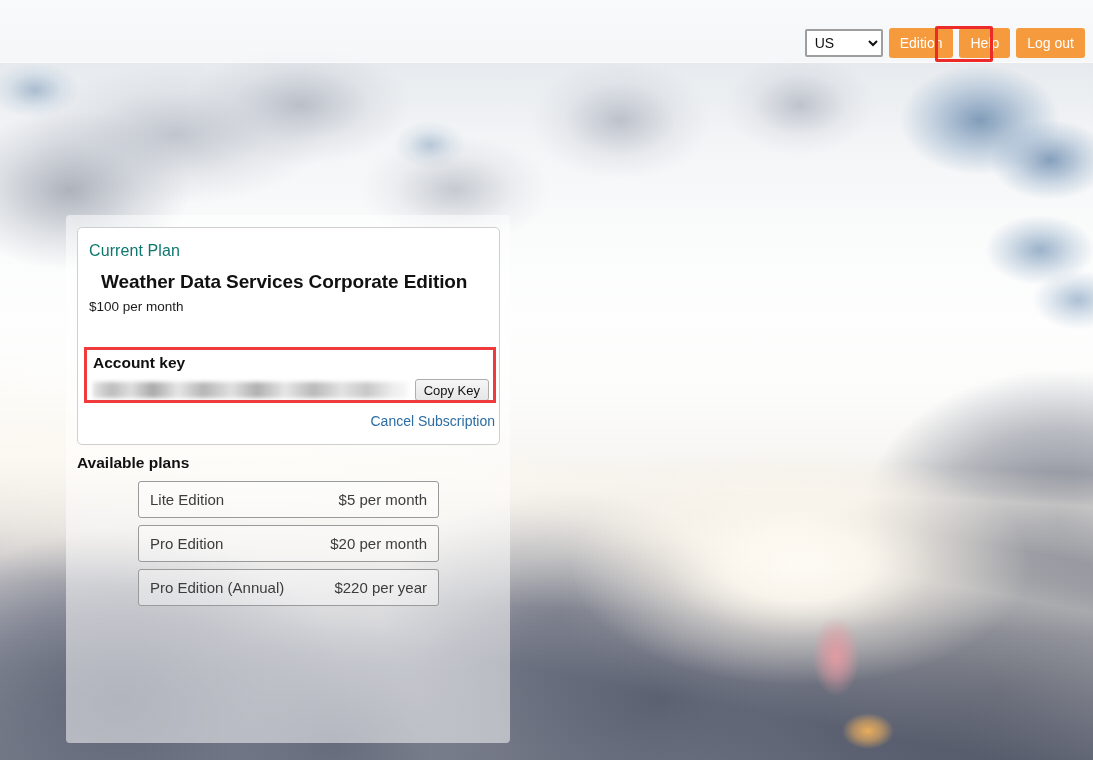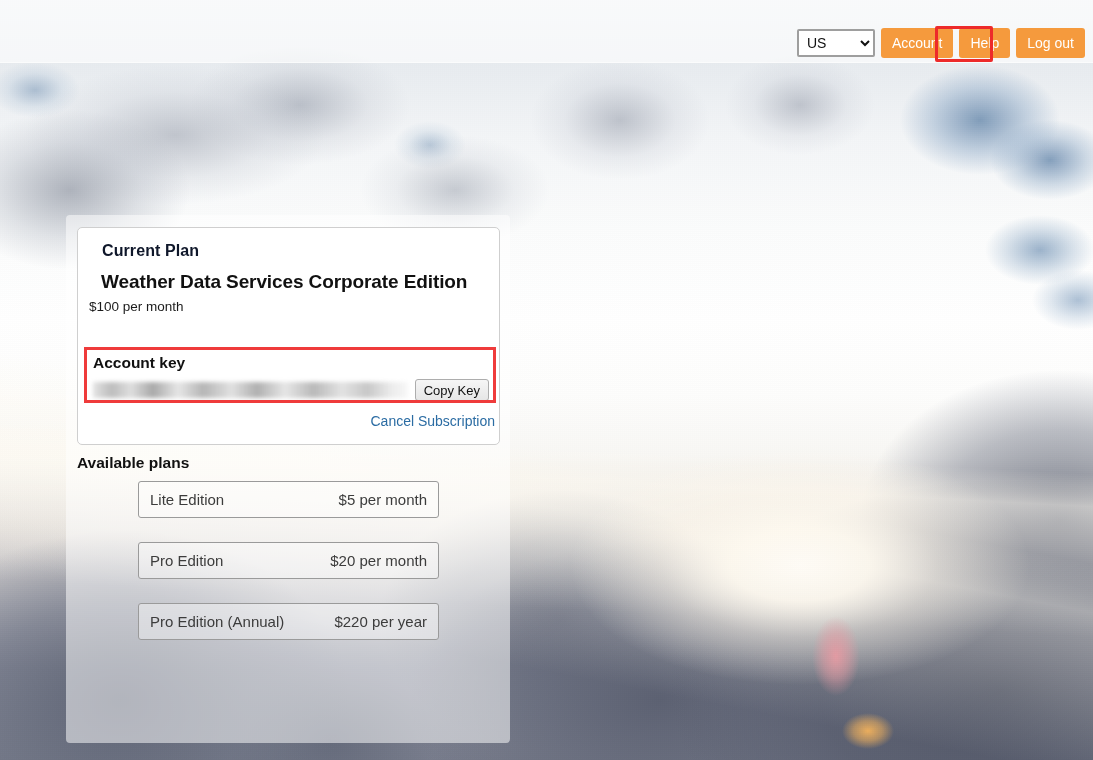--- a/index.html
+++ b/index.html
@@ -143,23 +143,23 @@
     left: 11px; top: 12px;
     width: 423px; height: 218px;
     background: #ffffff;
     border: 1px solid #cfcfcf;
     border-radius: 5px;
   }
   .pc-inner { padding: 14px 14px 0 11px; }
 
   .h-current-plan {
     font-size: 16px;
-    font-weight: bold;
-    color: #0f172a;
-    margin: 0 0 11px 13px;
+    font-weight: normal;
+    color: #0f766e;
+    margin: 0 0 11px 0;
     letter-spacing: 0.1px;
   }
   .h-plan-name {
     font-size: 19px;
     font-weight: bold;
     color: #111;
     margin: 0 0 6px 12px;
     letter-spacing: -0.1px;
   }
   .plan-meta {
@@ -258,21 +258,21 @@
     position: absolute;
     left: 72px; top: 266px;
     width: 301px;
   }
   .plan-row {
     display: flex;
     align-items: center;
     justify-content: space-between;
     height: 37px;
     padding: 0 11px;
-    margin-bottom: 24px;
+    margin-bottom: 7px;
     background: rgba(255,255,255,0.40);
     border: 1px solid #9a9a9a;
     border-radius: 3px;
     cursor: pointer;
     gap: 32px;
   }
   .plan-row-name { font-size: 15px; color: #3c3c3c; }
   .plan-row-price { font-size: 15px; color: #3c3c3c; }
 </style>
 </head>
@@ -281,21 +281,21 @@
 <div id="page">
 
   <div class="sky"></div>
   <div class="sky-grain"></div>
 
   <div class="topbar">
     <div class="topbar-right">
       <select class="country-select">
         <option>US</option>
       </select>
-      <button class="hdr-btn">Account</button>
+      <button class="hdr-btn">Edition</button>
       <button class="hdr-btn">Help</button>
       <button class="hdr-btn">Log out</button>
     </div>
   </div>
   <div class="annot-account"></div>
 
   <div class="panel">
 
     <div class="plan-card">
       <div class="pc-inner">

